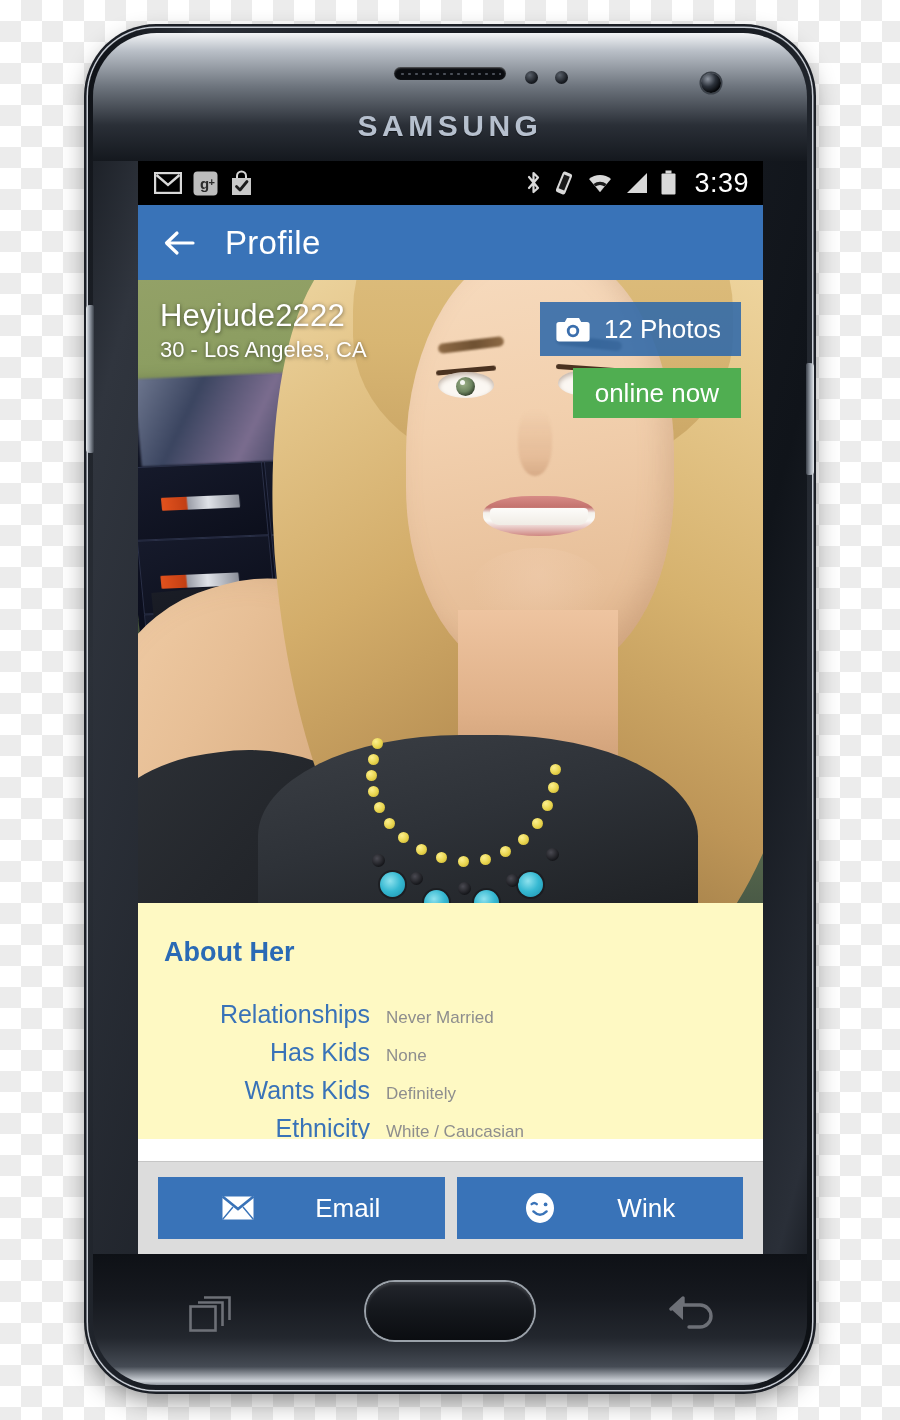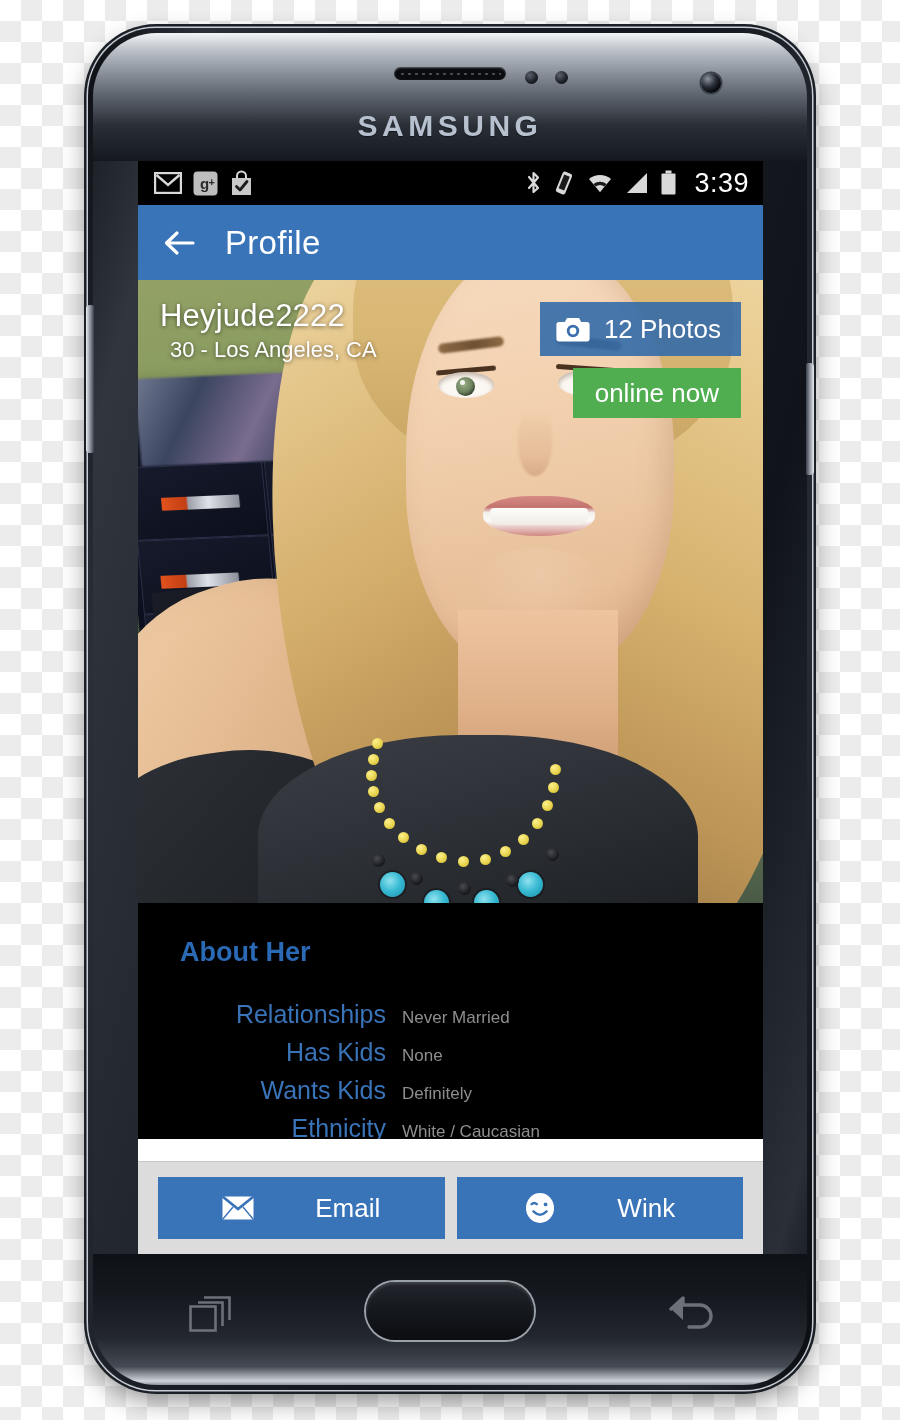--- a/index.html
+++ b/index.html
@@ -207,39 +207,39 @@
     box-shadow:0 0 0 2px rgba(20,20,24,.55); }
   .fl-dark{ position:absolute; width:13px; height:13px; border-radius:50%;
     background:radial-gradient(circle at 38% 34%, #4a4a52 0%, #16171b 70%); }
 
   
   #ovl-name{
     position:absolute; left:22px; top:18px; color:#fff; font-size:31px;
     text-shadow:0 1px 4px rgba(0,0,0,.55); letter-spacing:.2px;
   }
   #ovl-sub{
-    position:absolute; left:32px; top:57px; color:#fff; font-size:22px;
+    position:absolute; left:22px; top:57px; color:#fff; font-size:22px;
     text-shadow:0 1px 4px rgba(0,0,0,.55);
   }
   #photos-badge{
     position:absolute; right:22px; top:22px; height:54px;
     background:rgba(47,105,170,.88); display:flex; align-items:center;
     padding:0 20px 0 16px; gap:14px;
   }
   #photos-badge .cam{ width:34px; height:26px; flex:0 0 auto; }
   #photos-label{ color:#fff; font-size:26px; }
   #online-badge{
     position:absolute; right:22px; top:88px; height:50px;
     background:#50ae51; display:flex; align-items:center; padding:0 22px;
   }
   #online-label{ color:#fff; font-size:26px; }
 
   
   #about{
-    position:relative; background:#000000; padding:34px 0 0 16px; height:236px; overflow:hidden;
+    position:relative; background:#fef9c3; padding:34px 0 0 0; height:236px; overflow:hidden;
   }
   #about-title{ color:#2a6ab5; font-size:27px; font-weight:bold; padding-left:26px; }
   #attrs{ margin-top:32px; }
   .attr-row{ display:flex; align-items:baseline; margin-bottom:9px; }
   .attr-label{ width:248px; text-align:right; color:#3973b8; font-size:25px; padding-right:16px; }
   .attr-value{ color:#8e8e8e; font-size:17px; }
 
   
   #actionbar{
     position:absolute; left:0; right:0; bottom:0; height:92px;

